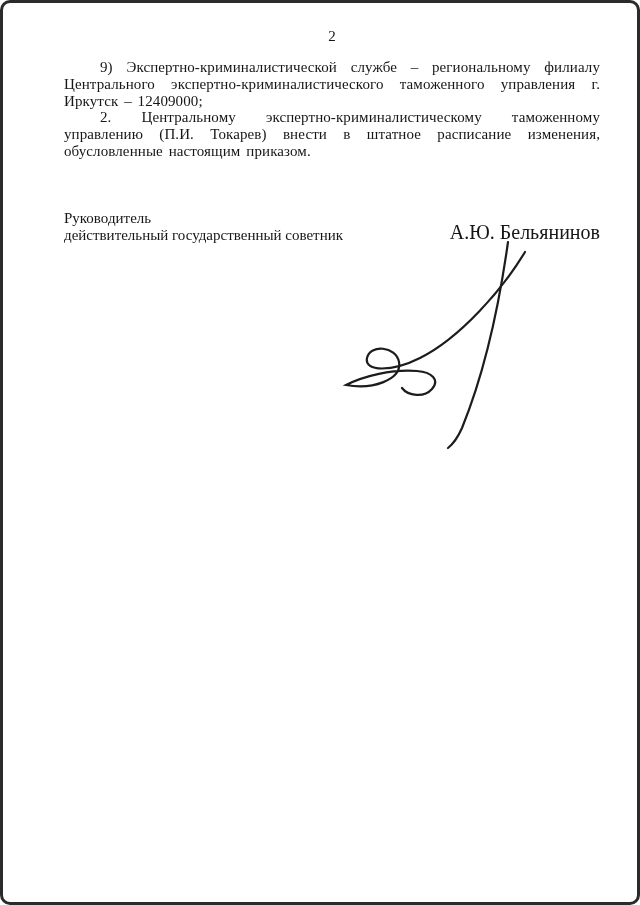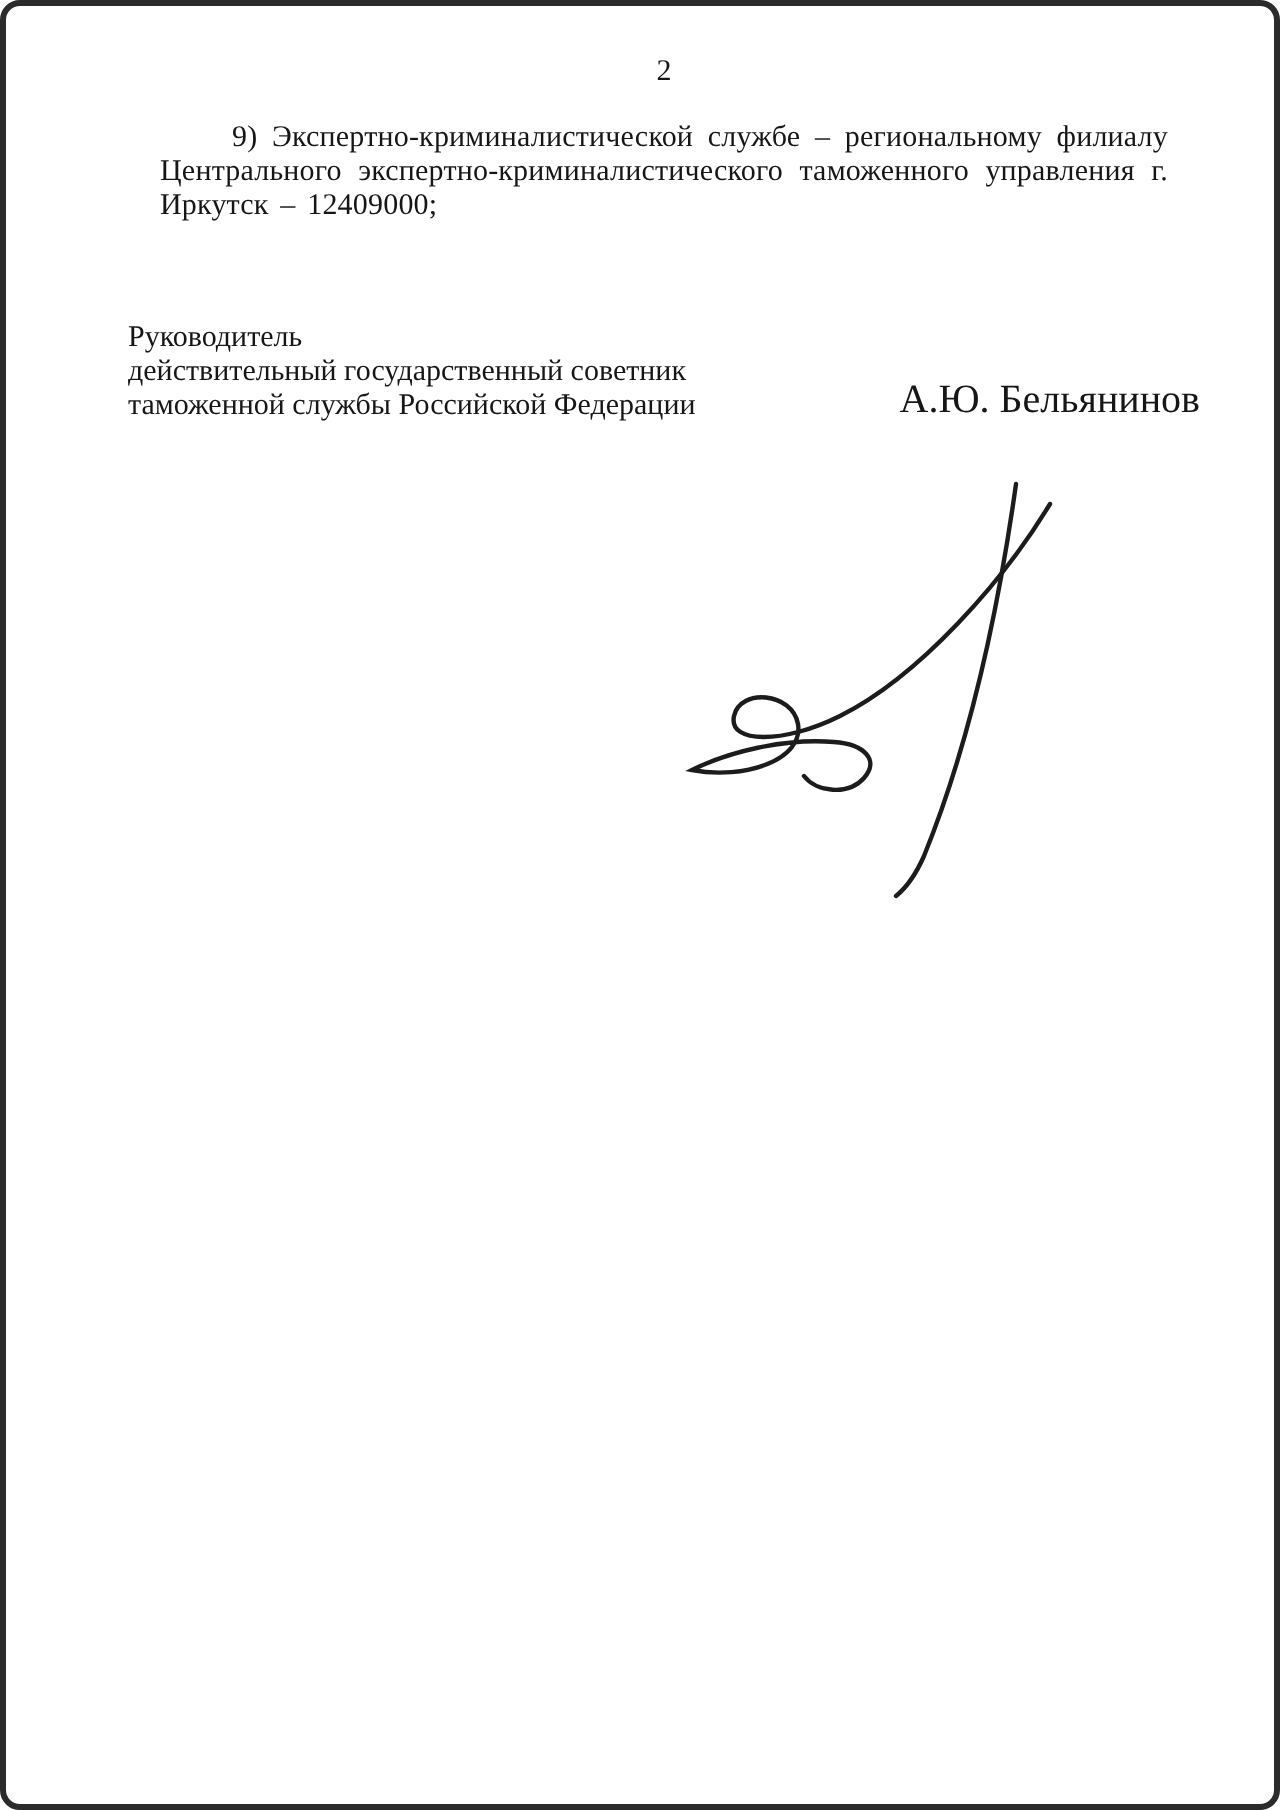--- a/index.html
+++ b/index.html
@@ -32,21 +32,21 @@
   .page-number {
     text-align: center;
     font-size: 15px;
     margin-bottom: 14px;
   }
   .para {
     font-size: 15px;
     line-height: 16.8px;
     text-align: justify;
     text-indent: 36px;
-    margin: 16px;
+    margin: 0;
     word-spacing: 2px;
     letter-spacing: 0.1px;
   }
   .sig-block {
     margin-top: 50px;
     display: flex;
     justify-content: space-between;
     align-items: flex-end;
     position: relative;
   }
@@ -74,28 +74,28 @@
 
 <div class="scan-frame"></div>
 
 <div class="content">
 
   <div class="page-number">2</div>
 
   <p class="para">9) Экспертно-криминалистической службе – региональному филиалу Центрального экспертно-криминалистического таможенного управления г. Иркутск – 12409000;</p>
 
 
+  <p class="para">2. Центральному экспертно-криминалистическому таможенному управлению (П.И. Токарев) внести в штатное расписание изменения, обусловленные настоящим приказом.</p>
 
 
 
   <div class="sig-block">
     <div class="sig-titles">
       <div>Руководитель</div>
       <div>действительный государственный советник</div>
-      <div>таможенной службы Российской Федерации</div>
     </div>
     <div class="sig-name">А.Ю. Бельянинов</div>
   </div>
 
 </div>
 
 <svg class="signature-svg" viewBox="0 0 245 215" xmlns="http://www.w3.org/2000/svg">
   <g fill="none" stroke="#1c1c1c" stroke-width="2.2" stroke-linecap="round">
     <path d="M 205 14
              C 182 52 140 100 100 120

